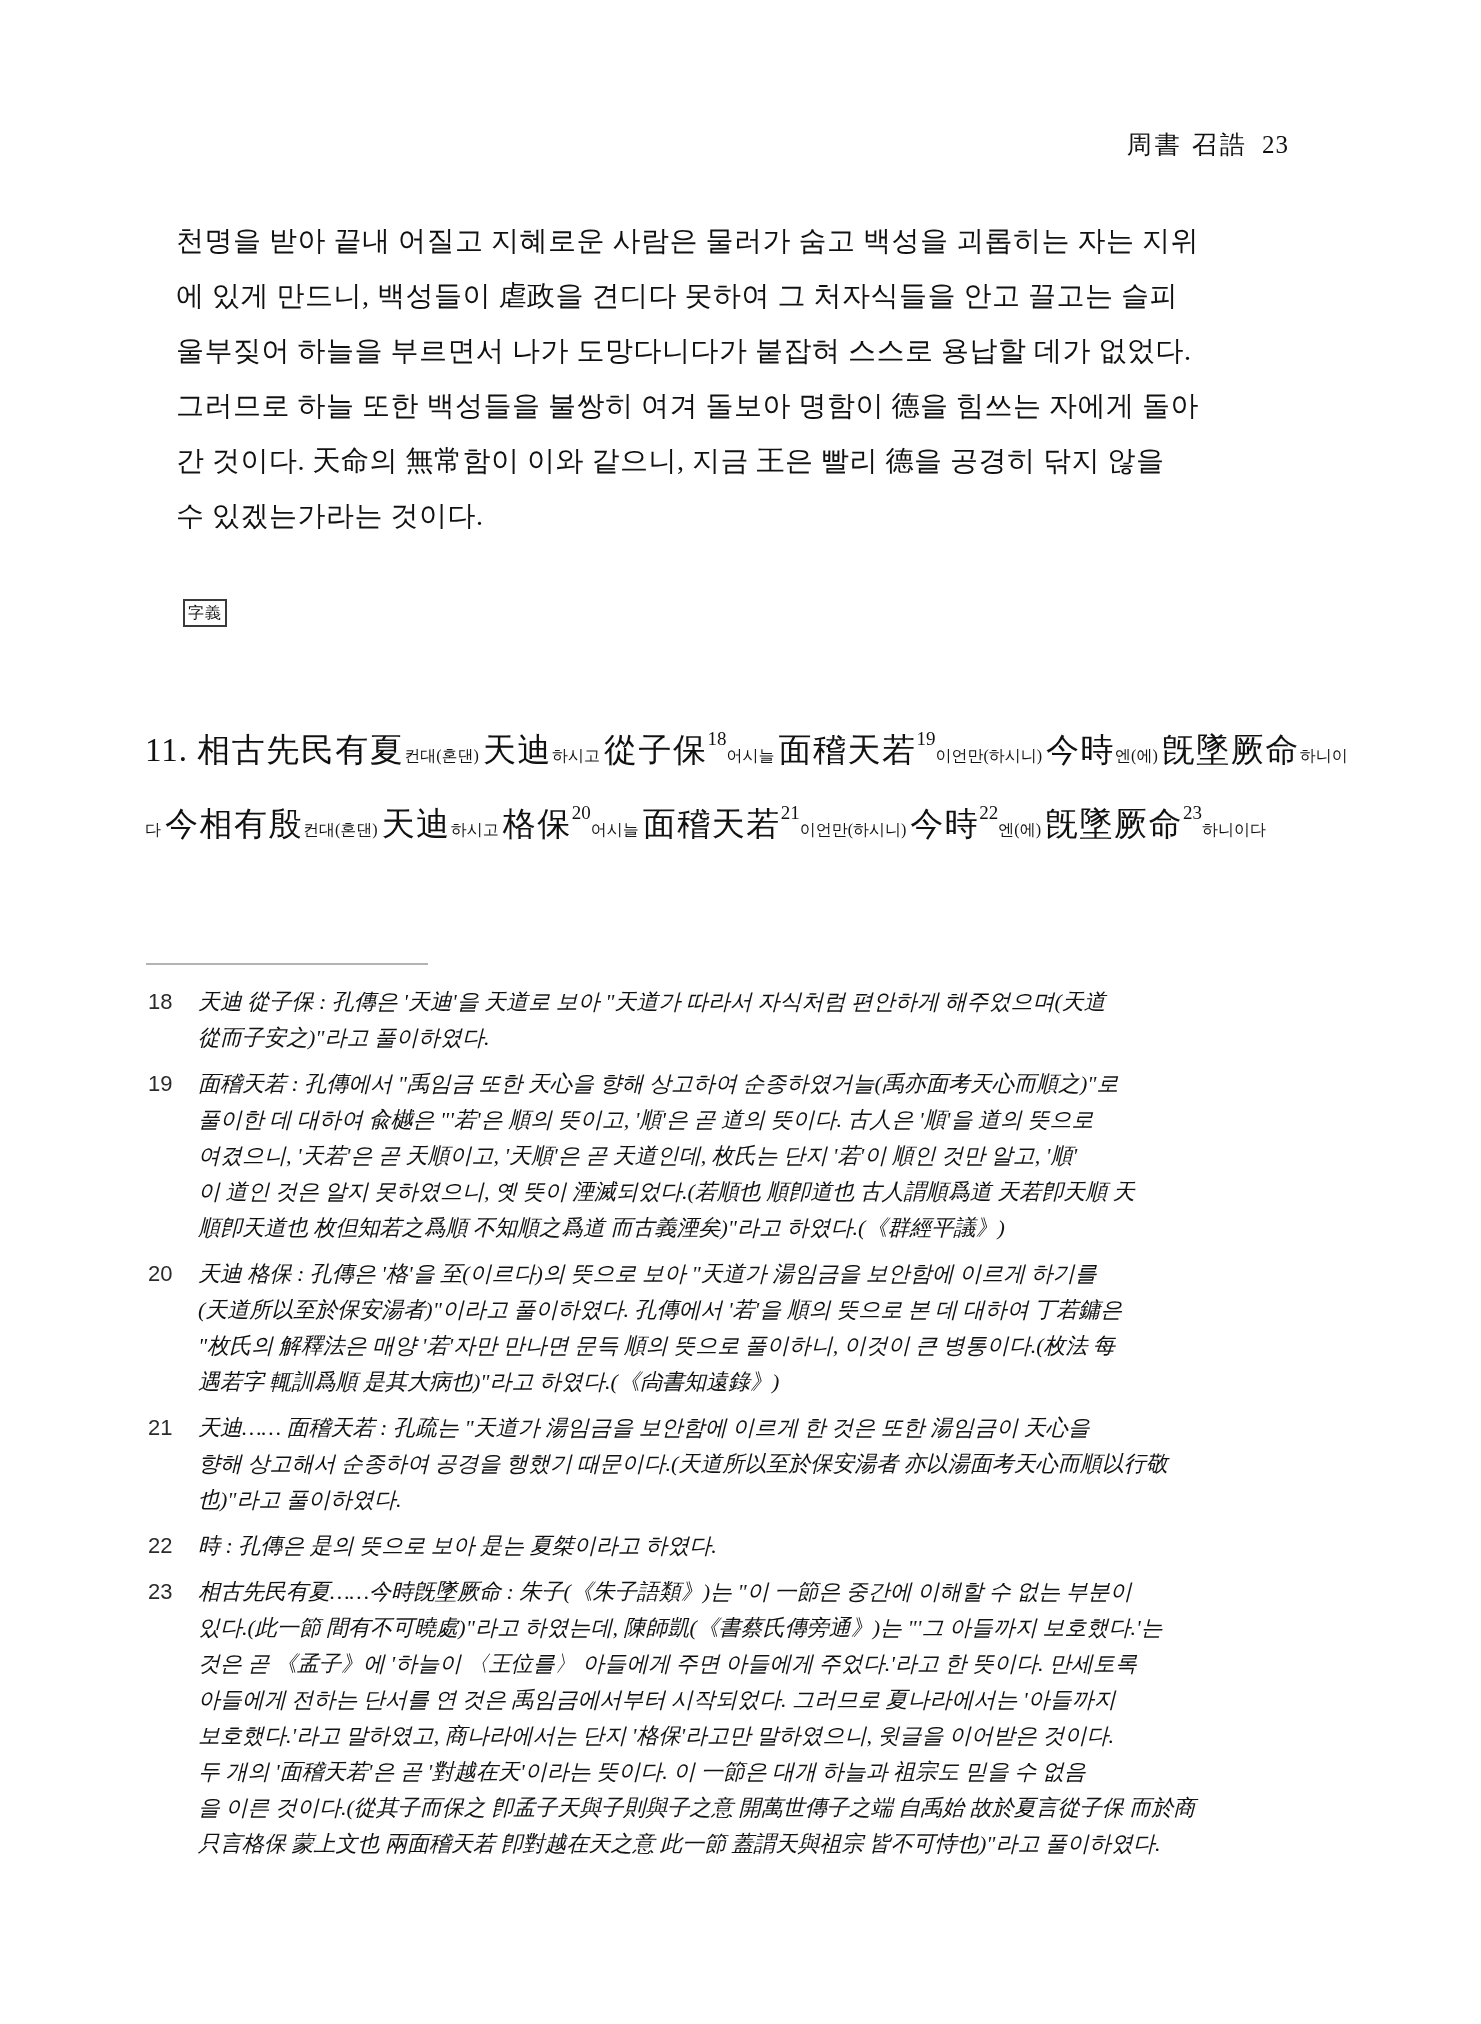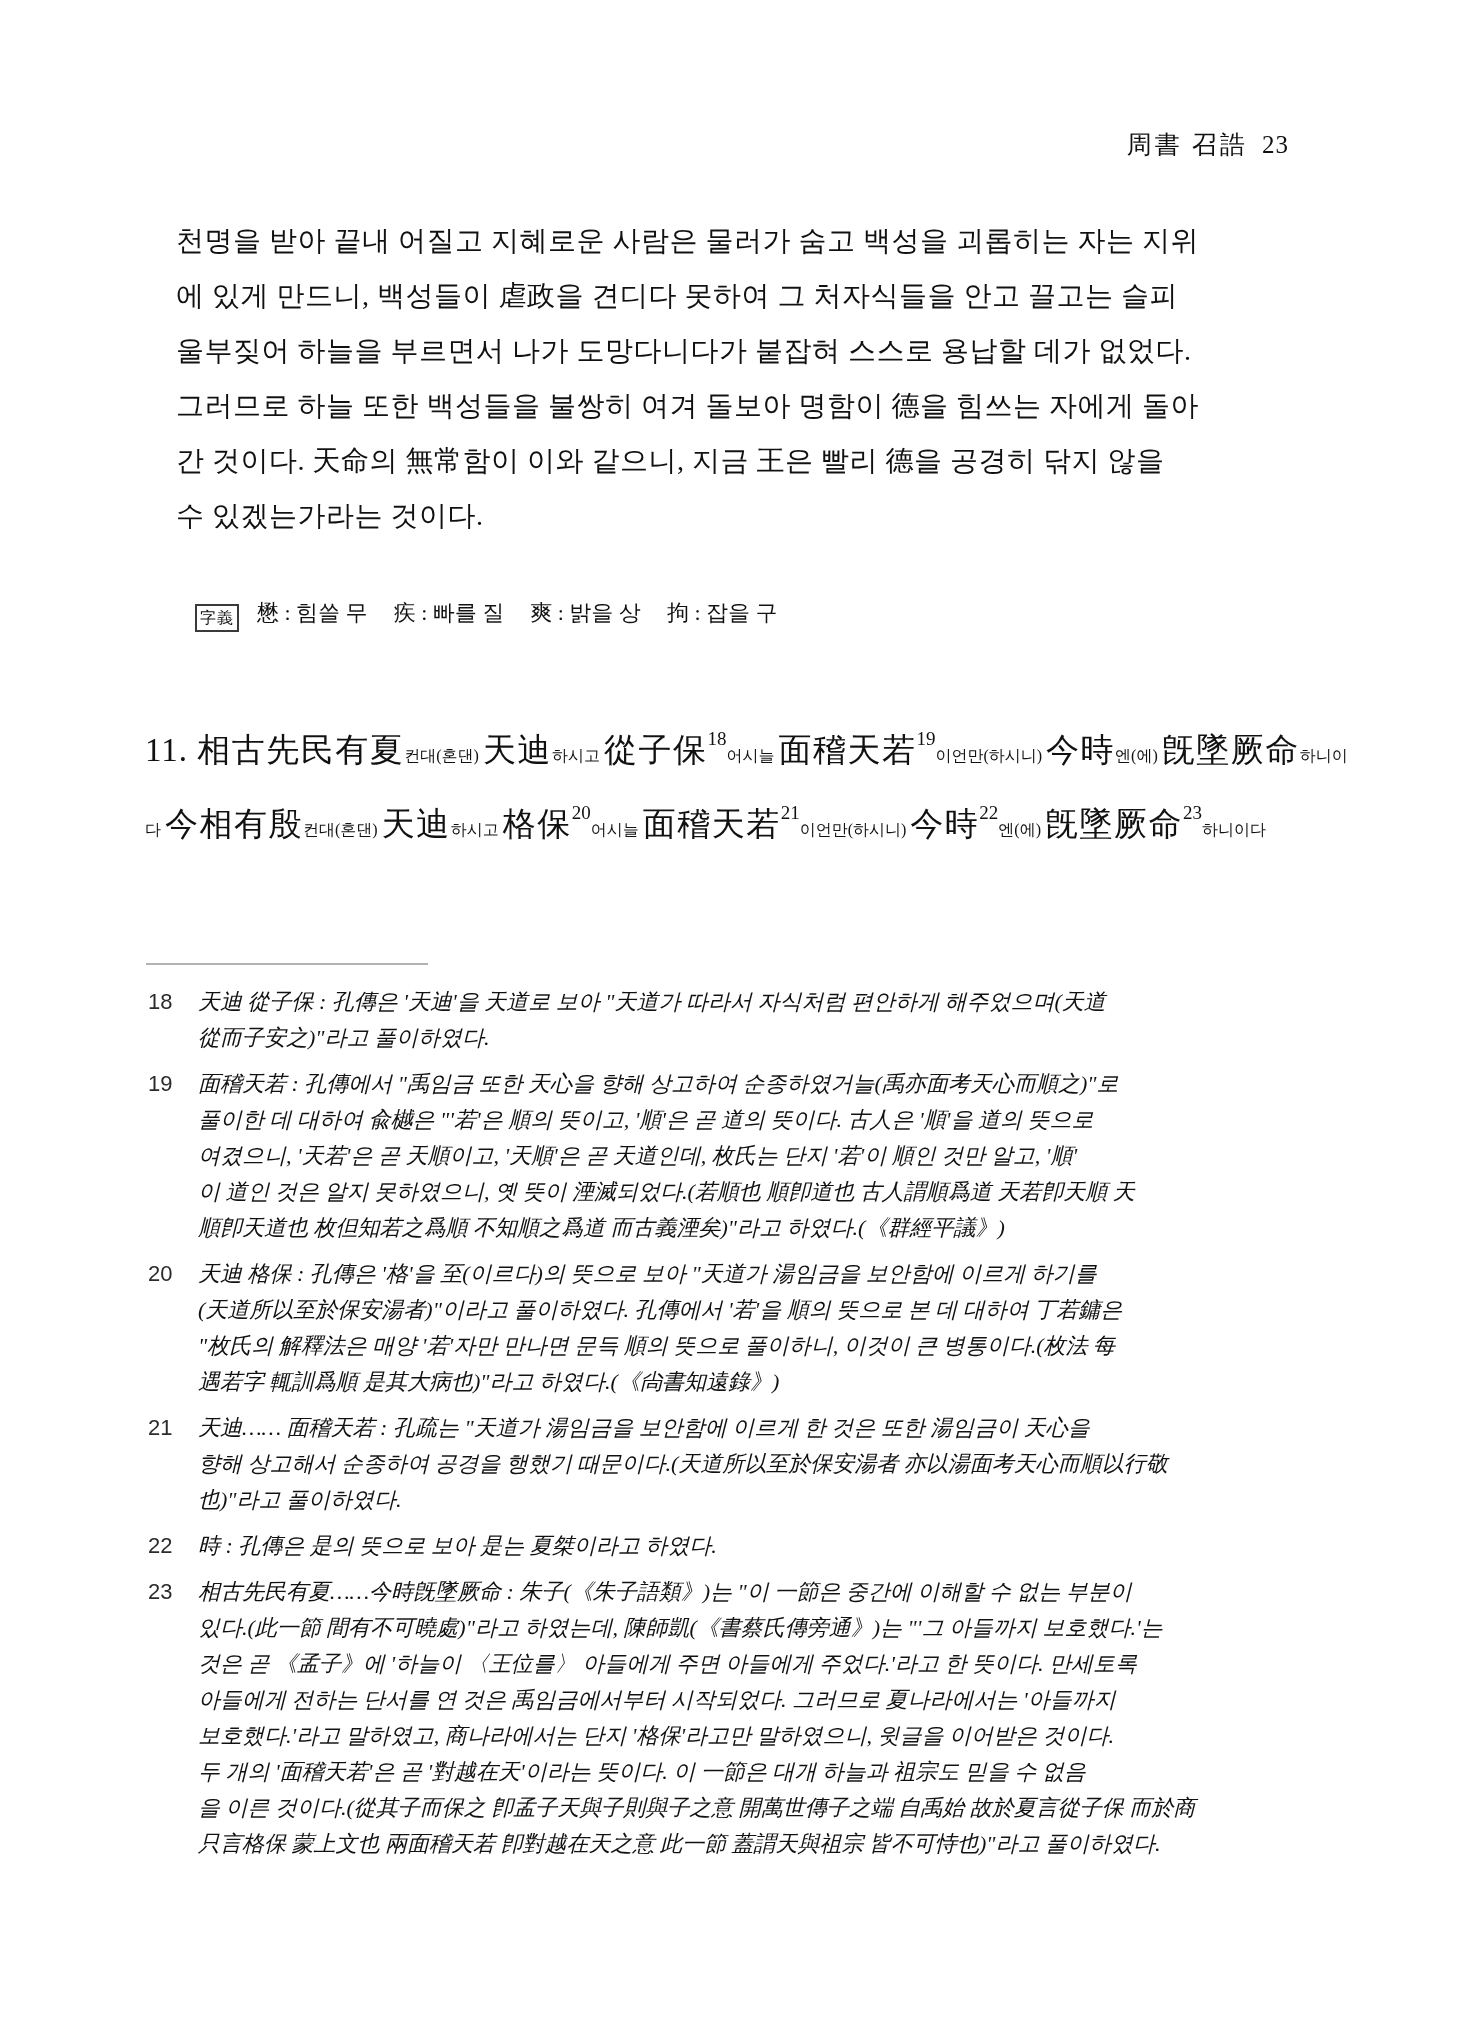--- a/index.html
+++ b/index.html
@@ -16,21 +16,21 @@
     font-size:25px; letter-spacing:3px; white-space:nowrap;
   }
   .running-head .pgnum { margin-left:14px; letter-spacing:1px; }
   .translation {
     position:absolute; top:213px; left:176px; width:1140px;
     font-size:28px; line-height:55px; white-space:pre-line;
     letter-spacing:0.5px; text-align:justify;
   }
   .glossary {
     position:absolute; top:594px; left:183px; width:1140px;
-    font-size:22px; line-height:38px; display:flex; align-items:flex-end;margin-left:12px;
+    font-size:22px; line-height:38px; display:flex; align-items:flex-start;
   }
   .g-label {
     flex:none; border:2px solid #3a3a3a; font-size:16px; line-height:22px;
     padding:1px 3px; margin-top:5px; margin-right:18px; letter-spacing:1px;
   }
   .g-lines { flex:1; }
   .g-entry { margin-right:26px; white-space:nowrap; }
   .g-entry:last-child { margin-right:0; }
   .passage {
     position:absolute; top:710px; left:145px; width:1208px;
@@ -67,23 +67,20 @@
   <div class="translation">천명을 받아 끝내 어질고 지혜로운 사람은 물러가 숨고 백성을 괴롭히는 자는 지위
 에 있게 만드니, 백성들이 虐政을 견디다 못하여 그 처자식들을 안고 끌고는 슬피
 울부짖어 하늘을 부르면서 나가 도망다니다가 붙잡혀 스스로 용납할 데가 없었다.
 그러므로 하늘 또한 백성들을 불쌍히 여겨 돌보아 명함이 德을 힘쓰는 자에게 돌아
 간 것이다. 天命의 無常함이 이와 같으니, 지금 王은 빨리 德을 공경히 닦지 않을
 수 있겠는가라는 것이다.</div>
 
   <div class="glossary">
     <span class="g-label">字義</span>
     <div class="g-lines">
-      <div>
-        
-      <span class="g-entry">懋 : 힘쓸 무</span><span class="g-entry">疾 : 빠를 질</span><span class="g-entry">爽 : 밝을 상</span><span class="g-entry">拘 : 잡을 구</span></div>
     </div>
   </div>
 
   <div class="passage">
     
   <span class="num">11. </span><span class="h">相古先民有夏</span><span class="k">컨대(혼댄) </span><span class="h">天迪</span><span class="k">하시고 </span><span class="h">從子保</span><span class="sup">18</span><span class="k">어시늘 </span><span class="h">面稽天若</span><span class="sup">19</span><span class="k">이언만(하시니) </span><span class="h">今時</span><span class="k">엔(에) </span><span class="h">旣墜厥命</span><span class="k">하니이다 </span><span class="h">今相有殷</span><span class="k">컨대(혼댄) </span><span class="h">天迪</span><span class="k">하시고 </span><span class="h">格保</span><span class="sup">20</span><span class="k">어시늘 </span><span class="h">面稽天若</span><span class="sup">21</span><span class="k">이언만(하시니) </span><span class="h">今時</span><span class="sup">22</span><span class="k">엔(에) </span><span class="h">旣墜厥命</span><span class="sup">23</span><span class="k">하니이다</span></div>
 
   <hr class="fn-rule">
 
   <div class="footnotes">

